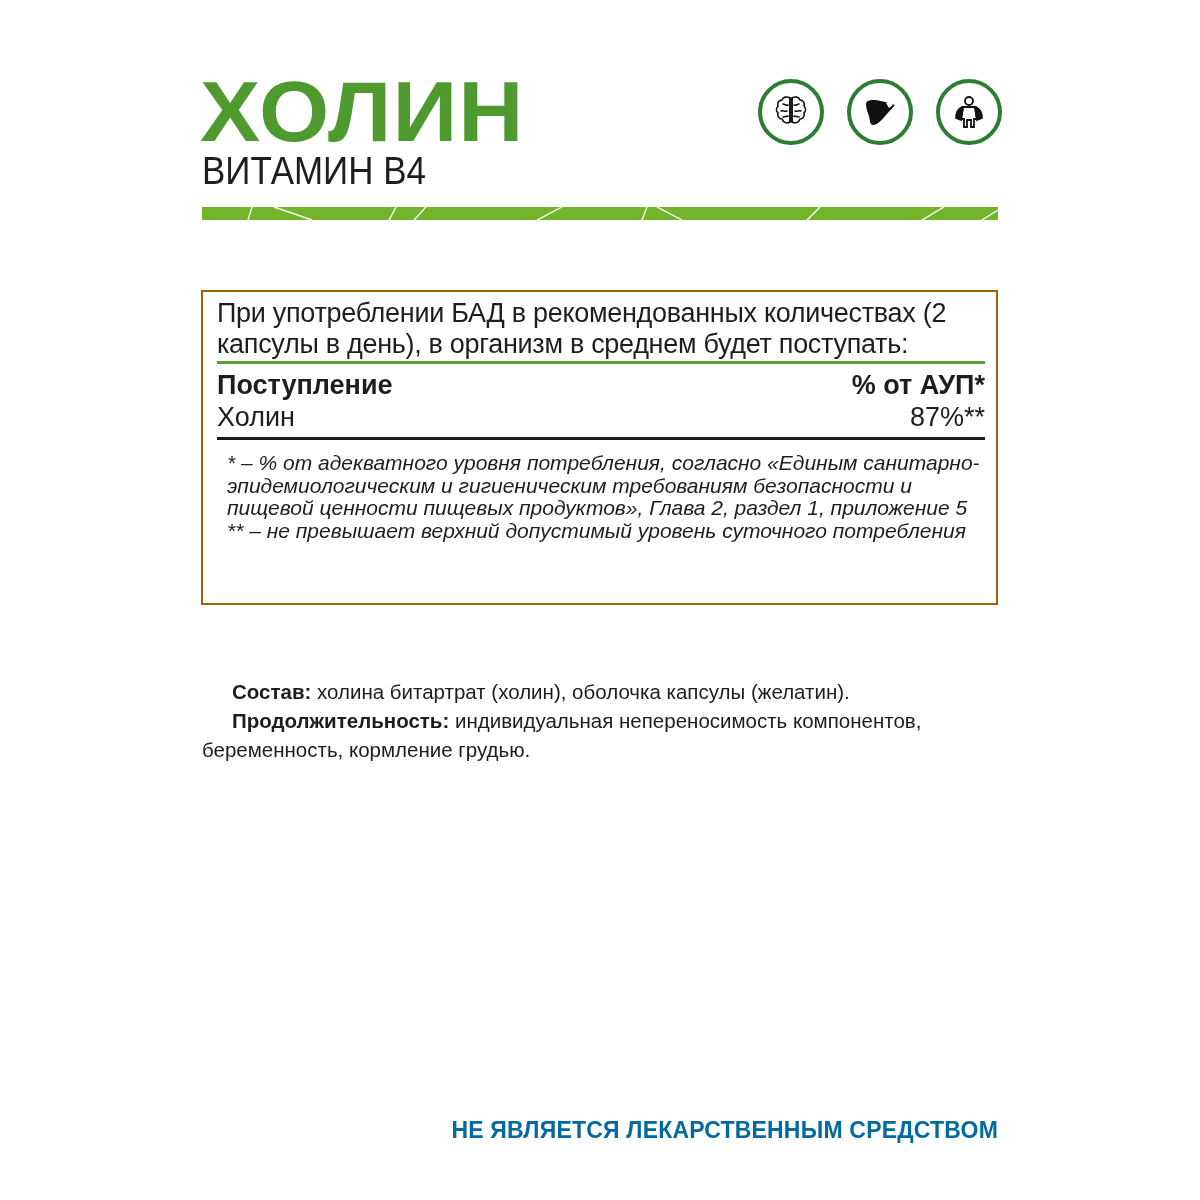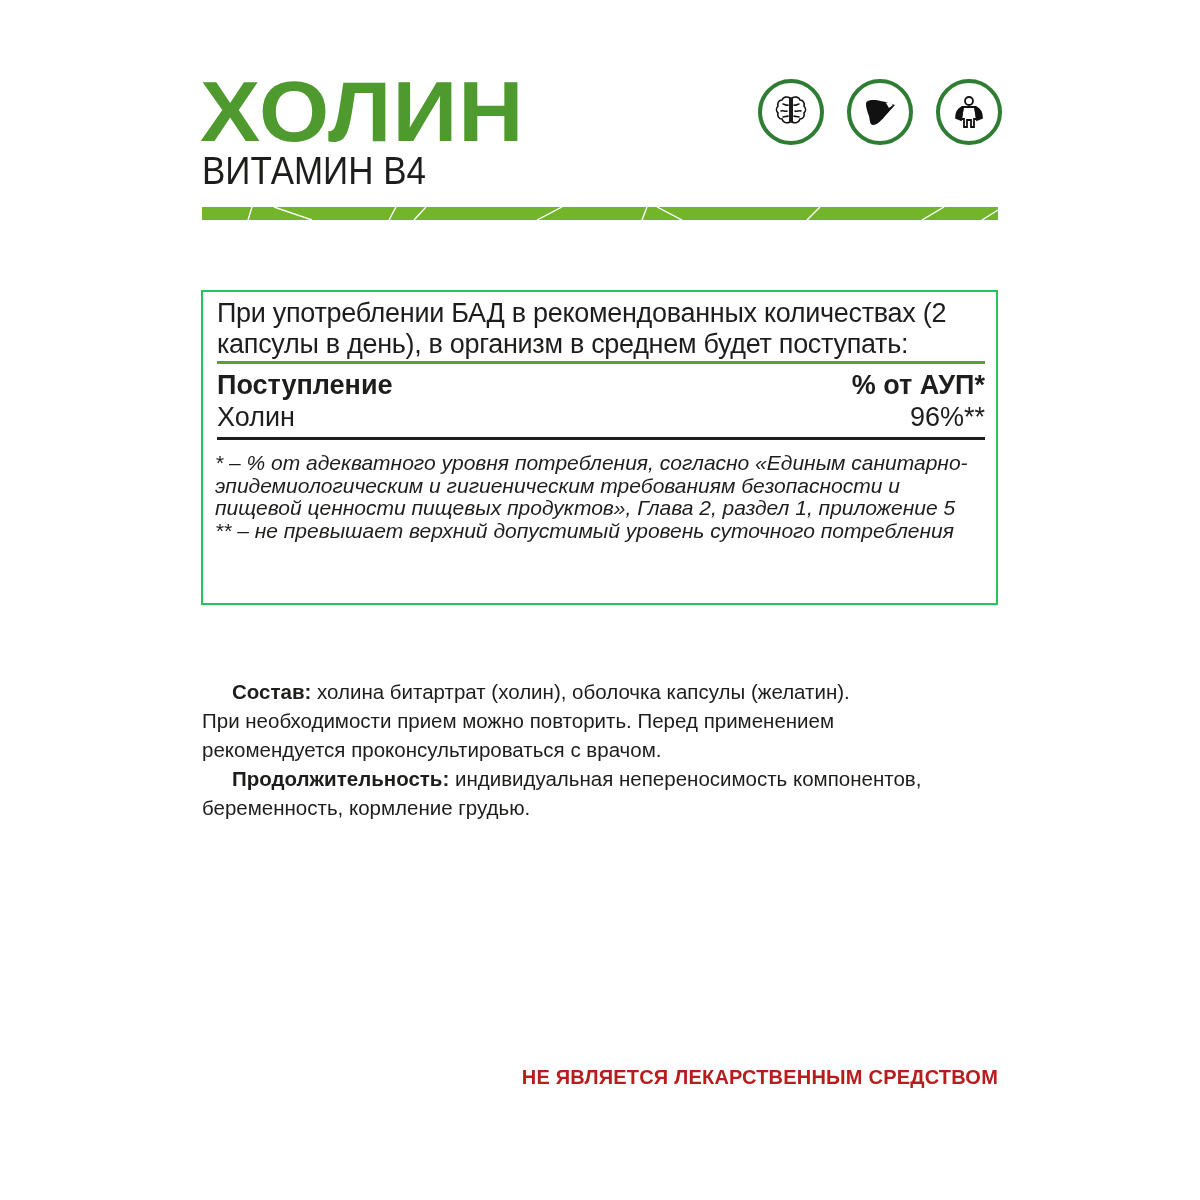--- a/index.html
+++ b/index.html
@@ -20,48 +20,48 @@
     }
     .icons { position: absolute; top: 79px; left: 758px; display: flex; gap: 23px; }
     .icon-circle {
       width: 58px; height: 58px; border: 4px solid #2f7d32; border-radius: 50%;
       display: flex; align-items: center; justify-content: center; background: #fff;
     }
     .icon-circle svg { width: 40px; height: 40px; }
     .stripe { position: absolute; left: 202px; top: 207px; width: 796px; height: 13px; }
     .box {
       position: absolute; left: 201px; top: 290px; width: 793px; height: 311px;
-      border: 2px solid #22c55e; box-sizing: content-box;
+      border: 2px solid #a16207; box-sizing: content-box;
     }
     .intro {
       position: absolute; left: 14px; top: 6px; width: 770px;
       font-size: 27px; line-height: 31px; color: #1d1d1b; letter-spacing: -0.3px;
     }
     .green-rule { position: absolute; left: 14px; top: 69px; width: 768px; height: 3px; background: #5b9e38; }
     .thead, .trow { position: absolute; left: 14px; width: 768px; height: 32px; font-size: 27px; line-height: 32px; }
     .thead { top: 77px; font-weight: 700; }
     .trow { top: 109px; }
     .c1 { position: absolute; left: 0; }
     .c2 { position: absolute; left: 246px; width: 300px; text-align: center; }
     .c3 { position: absolute; right: 0; text-align: left; }
     .black-rule { position: absolute; left: 14px; top: 145px; width: 768px; height: 3px; background: #1d1d1b; }
     .notes {
-      position: absolute; left: 12px; top: 160px; width: 770px;
+      position: absolute; left: 24px; top: 160px; width: 770px;
       font-size: 21px; line-height: 22.5px; font-style: italic; color: #1d1d1b;
     }
     .notes p { margin: 0; }
     .composition {
       position: absolute; left: 202px; top: 677px; width: 780px;
       font-size: 20.5px; line-height: 29px; color: #1d1d1b;
     }
     .composition p { margin: 0; }
     .composition b { font-weight: 700; margin-left: 30px; }
     .footer {
-      position: absolute; right: 202px; top: 1066px;
-      font-size: 20px; font-weight: 700; color: #b91c1c; letter-spacing: 0.2px;
+      position: absolute; right: 202px; top: 1117px;
+      font-size: 23px; font-weight: 700; color: #0369a1; letter-spacing: 0.2px;
     }
   </style>
 </head>
 <body>
 
 <div class="title">ХОЛИН</div>
 <div class="subtitle">ВИТАМИН В4</div>
 
 <div class="icons">
   <div class="icon-circle">
@@ -106,28 +106,27 @@
 
 <div class="box">
   <div class="intro">При употреблении БАД в рекомендованных количествах (2 капсулы в день), в организм в среднем будет поступать:</div>
   <div class="green-rule"></div>
   <div class="thead">
     <span class="c1">Поступление</span>
     <span class="c3">% от АУП*</span>
   </div>
   <div class="trow">
     <span class="c1">Холин</span>
-    <span class="c3">96%**</span>
+    <span class="c3">87%**</span>
   </div>
   <div class="black-rule"></div>
   <div class="notes">
     <p>* – % от адекватного уровня потребления, согласно «Единым санитарно-эпидемиологическим и гигиеническим требованиям безопасности и пищевой ценности пищевых продуктов», Глава 2, раздел 1, приложение 5</p>
     <p>** – не превышает верхний допустимый уровень суточного потребления</p>
   </div>
 </div>
 
 <div class="composition">
   <p><b>Состав:</b><span> холина битартрат (холин), оболочка капсулы (желатин).</span></p>
-  <p>При необходимости прием можно повторить. Перед применением рекомендуется проконсультироваться с врачом.</p>
   <p><b>Продолжительность:</b><span> индивидуальная непереносимость компонентов, беременность, кормление грудью.</span></p>
 </div>
 
 <div class="footer">НЕ ЯВЛЯЕТСЯ ЛЕКАРСТВЕННЫМ СРЕДСТВОМ</div>
 
 </body></html>

